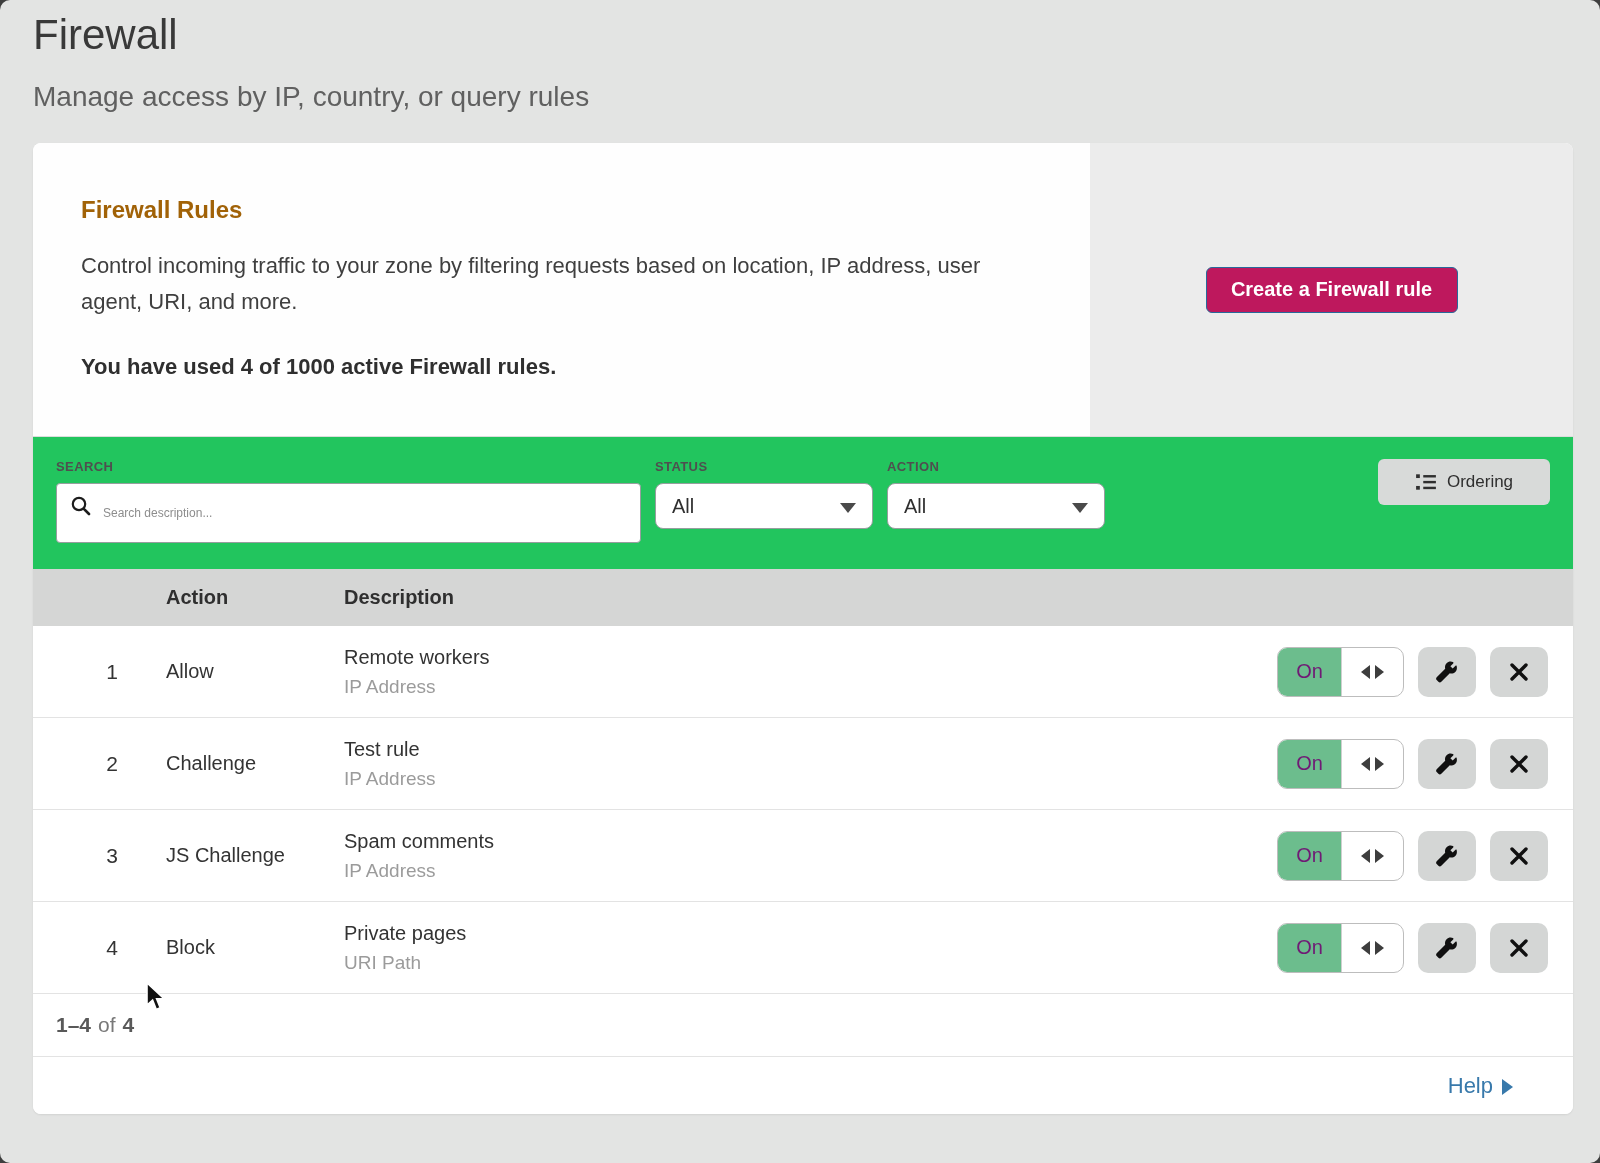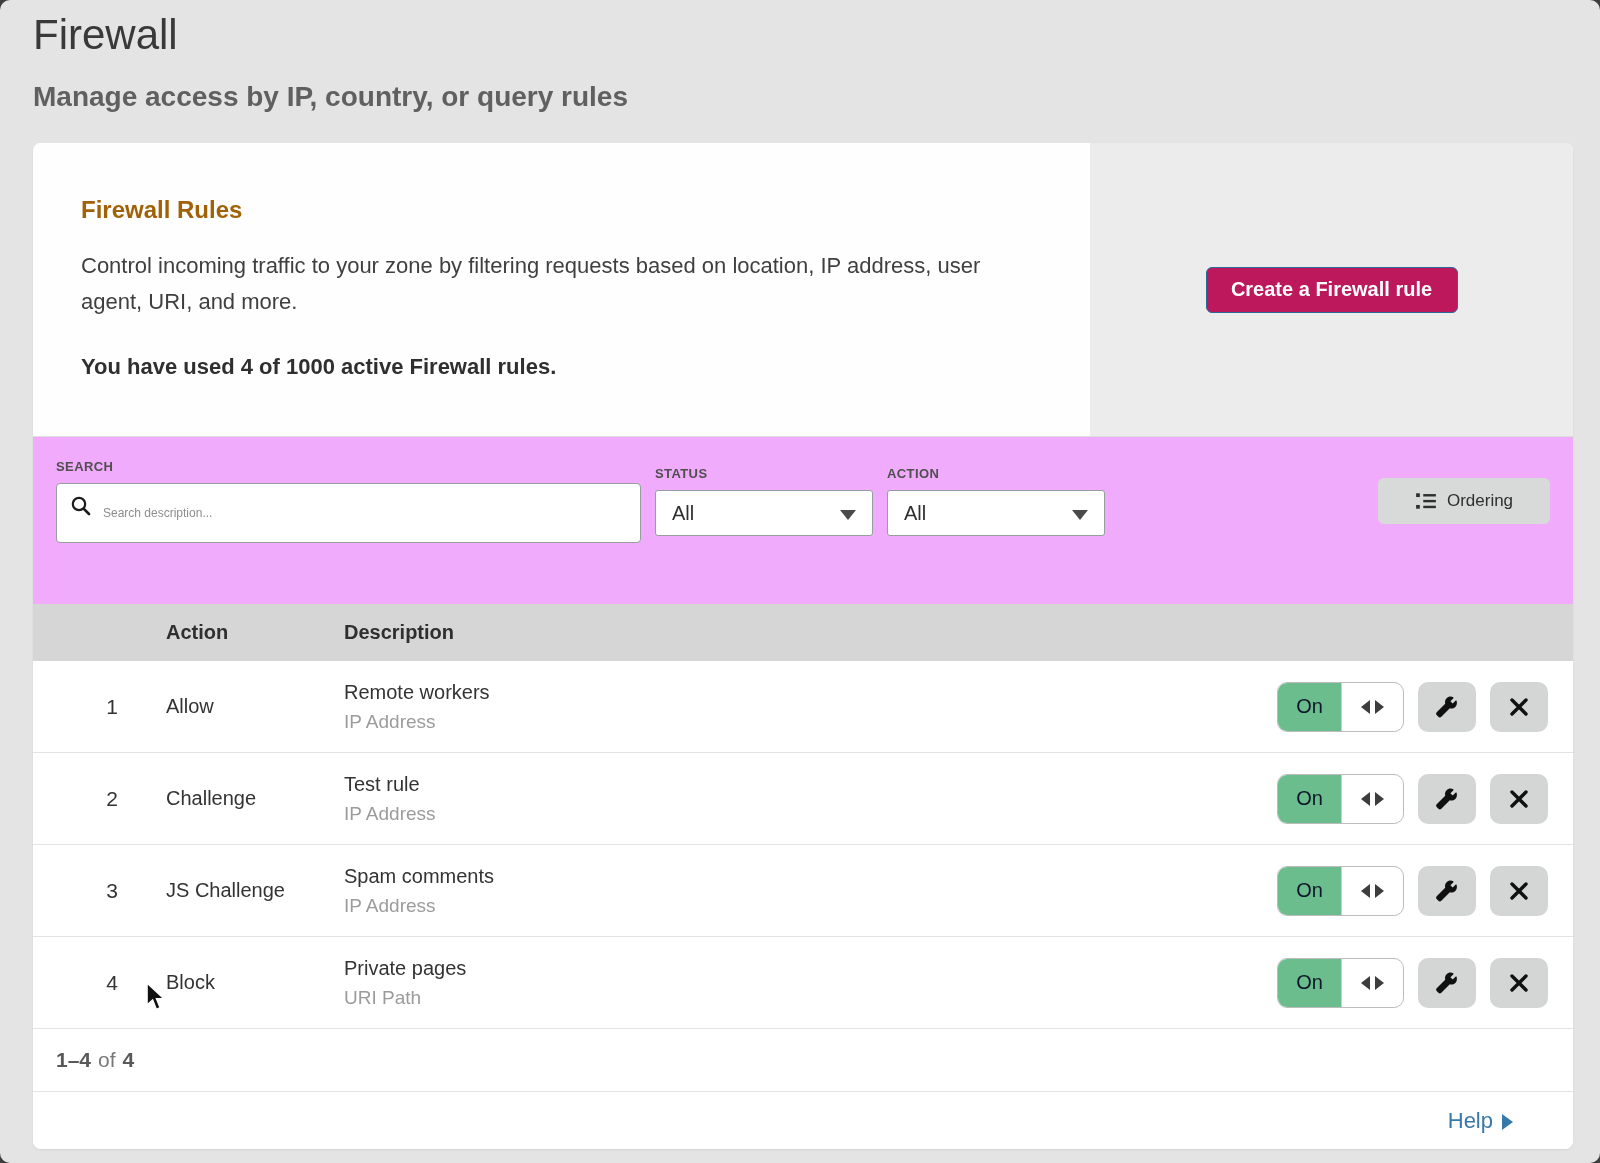--- a/index.html
+++ b/index.html
@@ -14,21 +14,21 @@
   }
   .screen {
     position:absolute; inset:0;
     background:#e3e4e3;
     border-radius:10px;
     overflow:hidden;
   }
   
   .page-header { padding:10px 33px 0 33px; }
   .page-title { font-size:42px; font-weight:500; color:#393939; line-height:50px; }
-  .page-subtitle { font-size:28px; font-weight:700; color:#606060; line-height:34px; margin-top:20px; }
+  .page-subtitle { font-size:28px; font-weight:400; color:#606060; line-height:34px; margin-top:20px; }
 
   
   .main-card {
     position:absolute; left:33px; top:143px; width:1540px;
     background:#ffffff; border-radius:8px;
     box-shadow:0 1px 2px rgba(0,0,0,.08);
     overflow:hidden;
   }
   .card-top { display:flex; height:294px; border-bottom:1px solid #dcdddc; }
   .card-top-left { flex:0 0 1057px; background:#fefefe; padding:52px 48px 0 48px; }
@@ -36,32 +36,32 @@
   .info-desc { font-size:22px; color:#3f3f3f; line-height:36px; margin-top:23px; max-width:945px; }
   .info-usage { font-size:22px; font-weight:700; color:#2f2f2f; margin-top:34px; }
   .card-top-right { flex:1; background:#ececec; display:flex; align-items:center; justify-content:center; }
   .create-btn {
     width:252px; height:46px; border:1px solid #27699a; border-radius:6px;
     background:#be185d; color:#fff; font-size:20px; font-weight:700;
     font-family:inherit; cursor:pointer;
   }
 
   
-  .filter-bar { background:#f0abfc; padding:22px 23px 61px 23px; display:flex; align-items:center; }
+  .filter-bar { background:#22c55e; padding:22px 23px 26px 23px; display:flex; align-items:flex-start; }
   .filter-group { margin-right:14px; }
   .filter-label { font-size:13px; font-weight:700; letter-spacing:.4px; color:#4f4f4f; margin-bottom:9px; }
   .search-wrap { position:relative; width:585px; }
   .search-input {
     width:585px; height:60px; border:1.5px solid #969e9e; border-radius:4px;
     padding:0 14px 0 46px; font-size:12px; font-family:inherit; color:#333; background:#fff;
   }
   .search-input::placeholder { color:#8d8d8d; }
   .search-icon { position:absolute; left:14px; top:12px; width:22px; height:22px; }
   .select {
-    width:218px; height:46px; border:1.5px solid #969e9e; border-radius:3px;
+    width:218px; height:46px; border:1.5px solid #969e9e; border-radius:8px;
     display:flex; align-items:center; padding:0 16px; font-size:20px; color:#2f2f2f;
     background:#fff; cursor:pointer; position:relative;
   }
   .select .caret {
     position:absolute; right:16px; top:19px; width:0; height:0;
     border-left:8px solid transparent; border-right:8px solid transparent;
     border-top:10px solid #4a4a4a;
   }
   .ordering-btn {
     margin-left:auto; height:46px; width:172px; border:none; border-radius:6px;
@@ -76,21 +76,21 @@
   .th-desc { flex:1; }
   .rules-body { background:#fff; }
   .row { height:92px; display:flex; align-items:center; border-bottom:1px solid #e3e3e3; background:#fff; }
   .cell-num { width:133px; text-align:right; padding-right:48px; font-size:21px; color:#333; }
   .cell-action { width:178px; font-size:20px; color:#333; }
   .cell-desc { flex:1; }
   .desc-main { font-size:20px; color:#333; }
   .desc-sub { font-size:19px; color:#9b9b9b; margin-top:7px; }
   .cell-controls { display:flex; align-items:center; padding-right:25px; gap:14px; }
   .toggle { width:127px; height:50px; border:1px solid #bdbdbd; border-radius:10px; display:flex; overflow:hidden; cursor:pointer; background:#fff; }
-  .toggle-on { width:63px; background:#6cbd8d; color:#0f172a; font-size:20px; display:flex; align-items:center; justify-content:center; }
+  .toggle-on { width:63px; background:#6cbd8d; color:#701a75; font-size:20px; display:flex; align-items:center; justify-content:center; }
   .toggle-handle { flex:1; display:flex; align-items:center; justify-content:center; gap:5px; border-left:1px solid #cfcfcf; }
   .tri-left { width:0; height:0; border-top:7px solid transparent; border-bottom:7px solid transparent; border-right:9px solid #3d3d3d; }
   .tri-right { width:0; height:0; border-top:7px solid transparent; border-bottom:7px solid transparent; border-left:9px solid #3d3d3d; }
   .icon-btn { width:58px; height:50px; border:none; border-radius:10px; background:#d4d6d5; display:flex; align-items:center; justify-content:center; cursor:pointer; }
 
   
   .pagination-row { height:63px; background:#fff; border-bottom:1px solid #e3e3e3; display:flex; align-items:center; padding:0 23px; font-size:21px; color:#787878; }
   .pagination-row b { color:#595959; font-weight:700; }
   .pagination-row .sep { margin:0 7px; }
   .help-row { height:57px; background:#fff; display:flex; align-items:center; justify-content:flex-end; padding:0 60px; }

